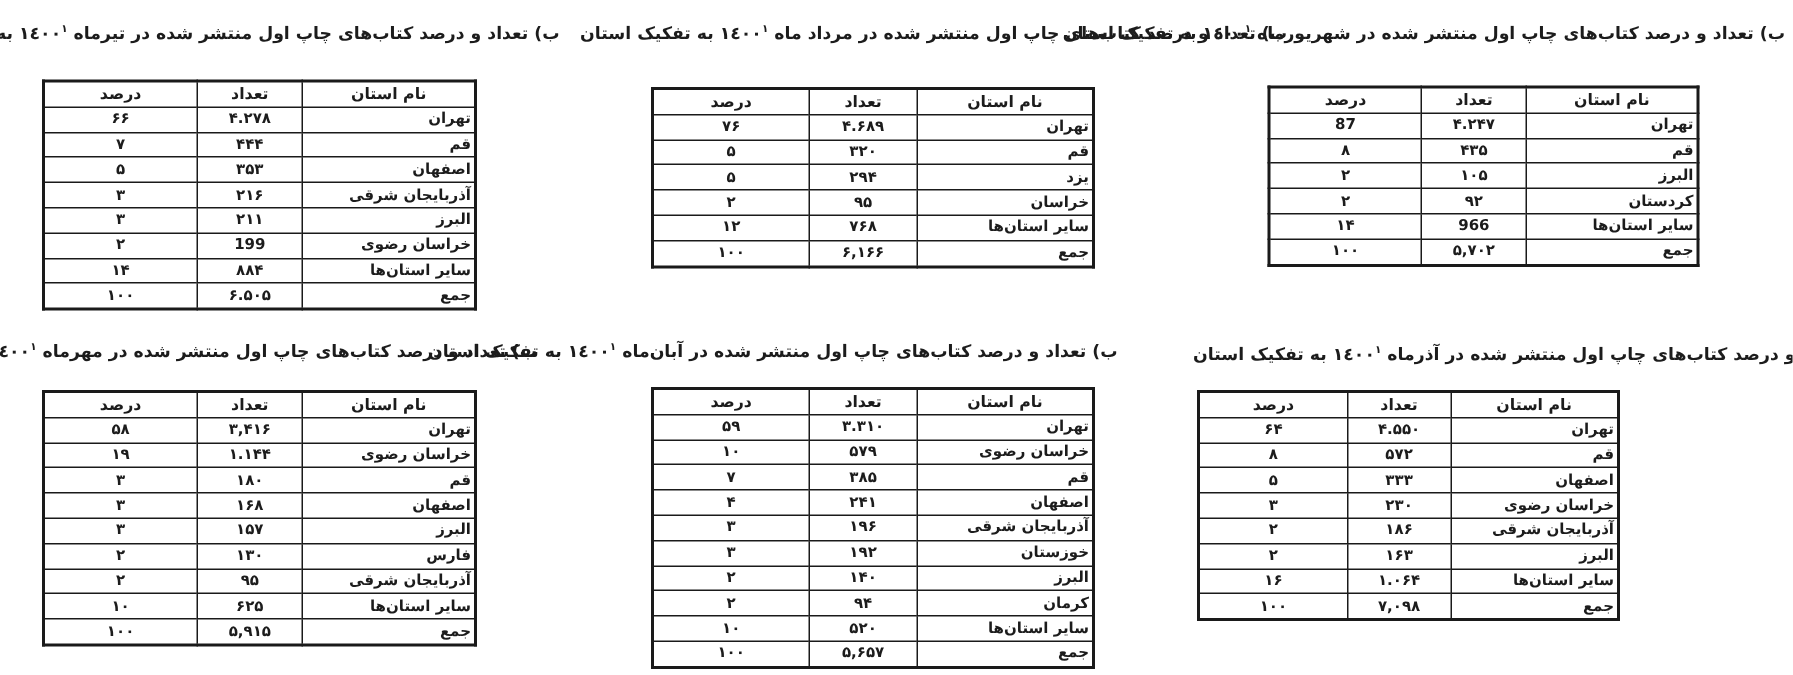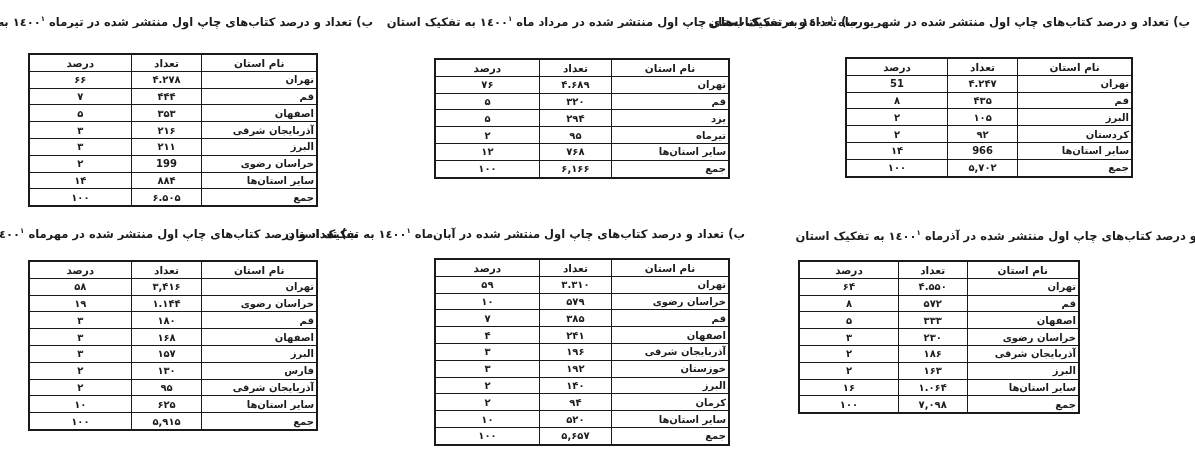--- a/index.html
+++ b/index.html
@@ -167,21 +167,21 @@
             <td class="name">قم</td>
             <td class="num">۳۲۰</td>
             <td class="num">۵</td>
           </tr>
           <tr>
             <td class="name">یزد</td>
             <td class="num">۲۹۴</td>
             <td class="num">۵</td>
           </tr>
           <tr>
-            <td class="name">تیرماه</td>
+            <td class="name">خراسان</td>
             <td class="num">۹۵</td>
             <td class="num">۲</td>
           </tr>
           <tr>
             <td class="name">سایر استان‌ها</td>
             <td class="num">۷۶۸</td>
             <td class="num">۱۲</td>
           </tr>
           <tr>
             <td class="name">جمع</td>
@@ -208,21 +208,21 @@
         <tr>
           <th>نام استان</th>
           <th>تعداد</th>
           <th>درصد</th>
         </tr>
       </thead>
       <tbody>
           <tr>
             <td class="name">تهران</td>
             <td class="num">۴.۲۴۷</td>
-            <td class="num">51</td>
+            <td class="num">87</td>
           </tr>
           <tr>
             <td class="name">قم</td>
             <td class="num">۴۳۵</td>
             <td class="num">۸</td>
           </tr>
           <tr>
             <td class="name">البرز</td>
             <td class="num">۱۰۵</td>
             <td class="num">۲</td>

